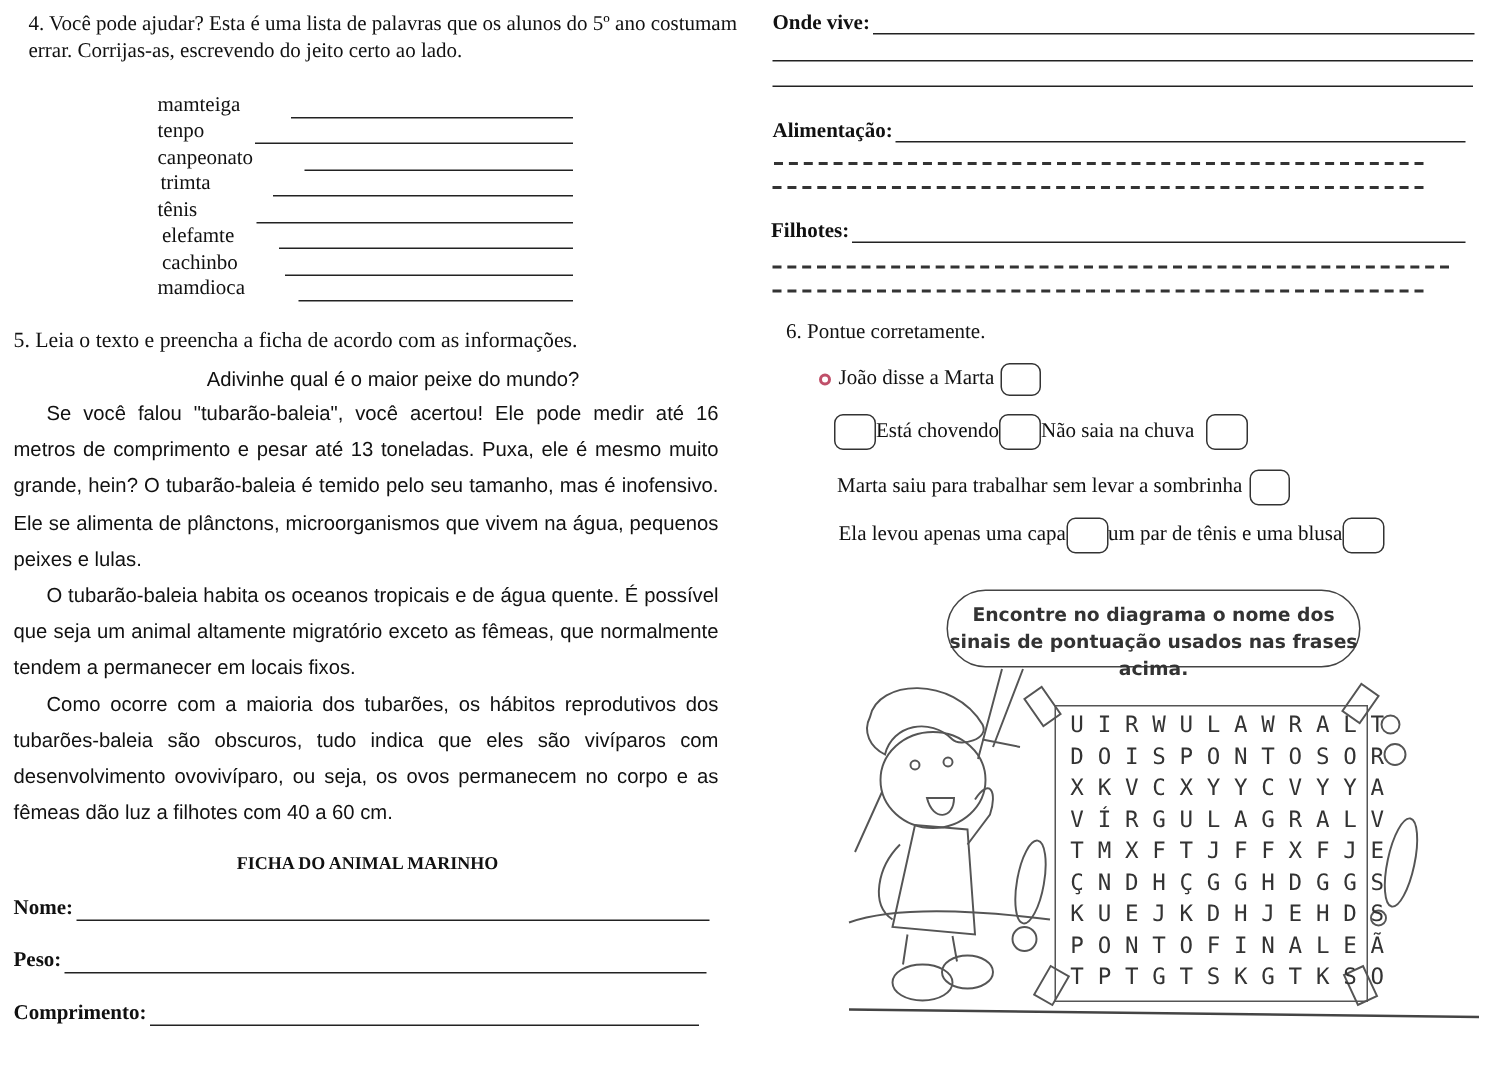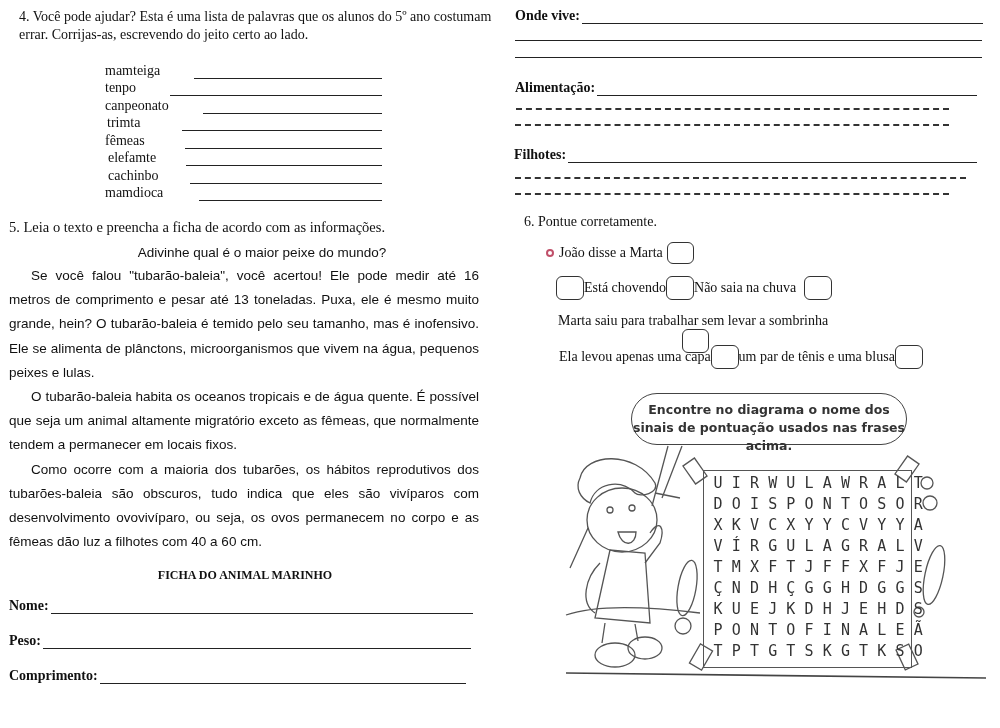--- a/index.html
+++ b/index.html
@@ -20,21 +20,21 @@
   
   .q5-title { left:9px; top:219px; font-size:14.5px;text-align:right; }
   .q5-sub { left:0; width:500px; top:245px; text-align:center; font-size:13.5px; }
   .para { left:9px; width:470px; font-size:13.5px; line-height:24.2px; text-align:justify; }
   .para p { margin:0; text-indent:22px; }
   .ficha-title { left:0; width:490px; top:568px; text-align:center; font-weight:bold; font-size:12px; }
   .field { left:9px; display:flex; align-items:flex-end; font-weight:bold; font-size:14px; }
   .field .line { border-bottom:1.5px solid #222; height:14px; margin-left:2px; }
 
   
-  .rfield { display:flex; align-items:center; font-weight:bold; font-size:14px; }
+  .rfield { display:flex; align-items:flex-start; font-weight:bold; font-size:14px; }
   .rfield .line { border-bottom:1.5px solid #222; height:14px; margin-left:2px; flex:1; }
 
   .q6-title { left:524px; top:214px; font-size:14px; }
   .box { display:inline-block; width:27px; height:22px; border:1.4px solid #333; border-radius:6px; vertical-align:middle; box-sizing:border-box; }
   .prow { font-size:14px; display:flex; align-items:center; white-space:nowrap; }
 
   .bubble { left:631px; top:393px; width:276px; height:52px; border:1.5px solid #444; border-radius:26px;
             text-align:center; font-family:"DejaVu Sans", sans-serif; font-size:12.5px; line-height:18px; color:#333; box-sizing:border-box; padding-top:7px; font-weight:bold; }
   .grid-board { left:703px; top:470px; width:207px; height:196px; border:1.3px solid #555; }
   .grid { left:709px; top:473px; font-family:"DejaVu Sans Mono", monospace; font-size:15px; color:#333; }
@@ -57,21 +57,21 @@
     </div>
   <div class="wordrow">
       <span class="w">canpeonato</span>
       <span class="line"></span>
     </div>
   <div class="wordrow">
       <span class="w" style="padding-left:2px">trimta</span>
       <span class="line" style="margin-left:14px"></span>
     </div>
   <div class="wordrow">
-      <span class="w">fêmeas</span>
+      <span class="w">tênis</span>
       <span class="line" style="margin-left:12px"></span>
     </div>
   <div class="wordrow">
       <span class="w" style="padding-left:3px">elefamte</span>
       <span class="line" style="margin-left:2px"></span>
     </div>
   <div class="wordrow">
       <span class="w" style="padding-left:3px">cachinbo</span>
       <span class="line" style="margin-left:3px"></span>
     </div>
@@ -135,21 +135,21 @@
 </div>
 
 <div class="abs prow serif" style="left:556px; top:276px;">
   <span class="box" style="width:28px;height:24px"></span>
   <span>Está chovendo</span>
   <span class="box" style="width:28px;height:24px"></span>
   <span>Não saia na chuva</span>
   <span class="box" style="margin-left:8px;width:28px;height:24px"></span>
 </div>
 
-<div class="abs prow serif" style="left:558px; top:313px;flex-direction:column;">
+<div class="abs prow serif" style="left:558px; top:313px;">
   <span>Marta saiu para trabalhar sem levar a sombrinha</span>
   <span class="box" style="margin-left:5px;width:27px;height:24px"></span>
 </div>
 
 <div class="abs prow serif" style="left:559px; top:345px;">
   <span>Ela levou apenas uma capa</span>
   <span class="box" style="width:28px;height:24px"></span>
   <span style="margin-left:0">um par de tênis e uma blusa</span>
   <span class="box" style="width:28px;height:24px"></span>
 </div>

